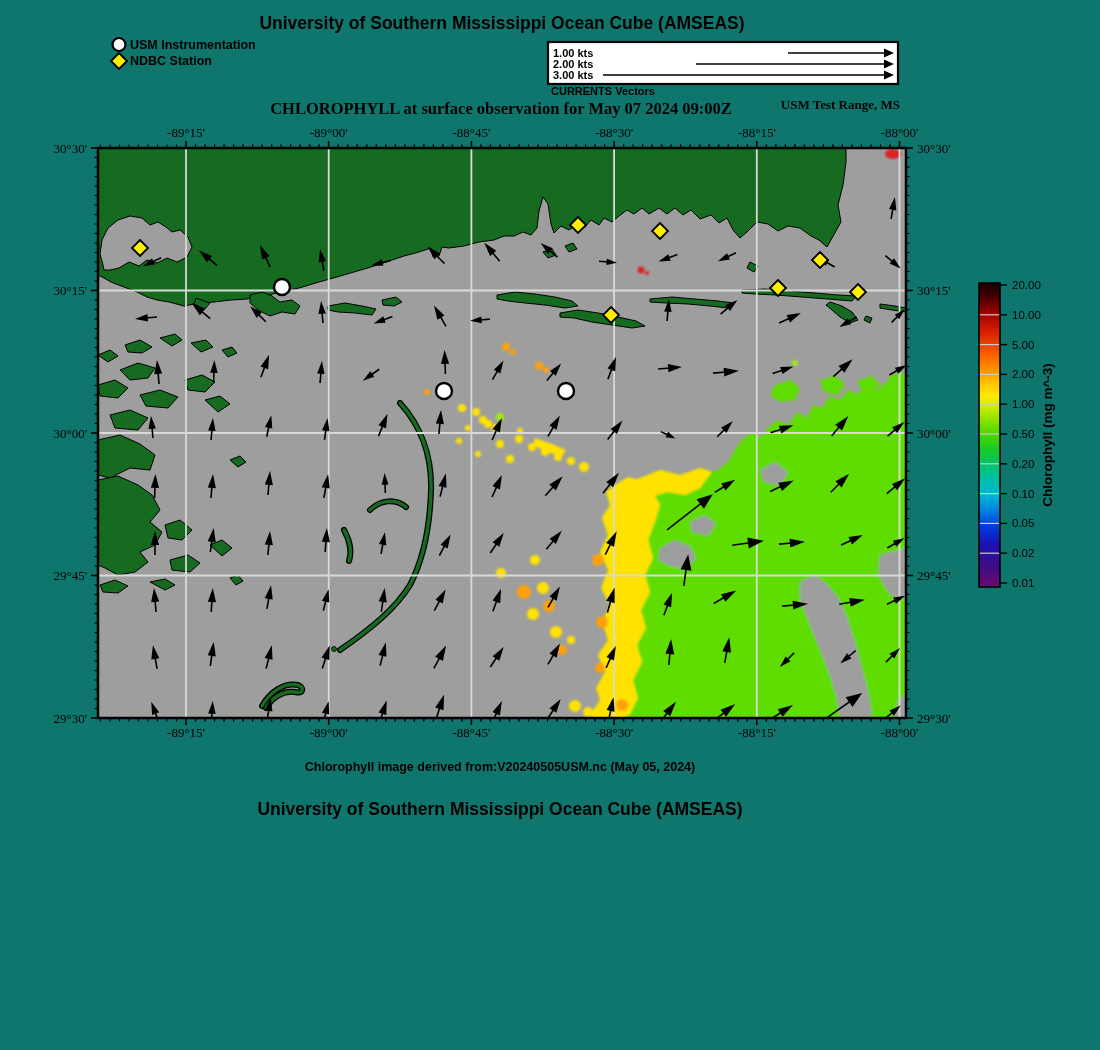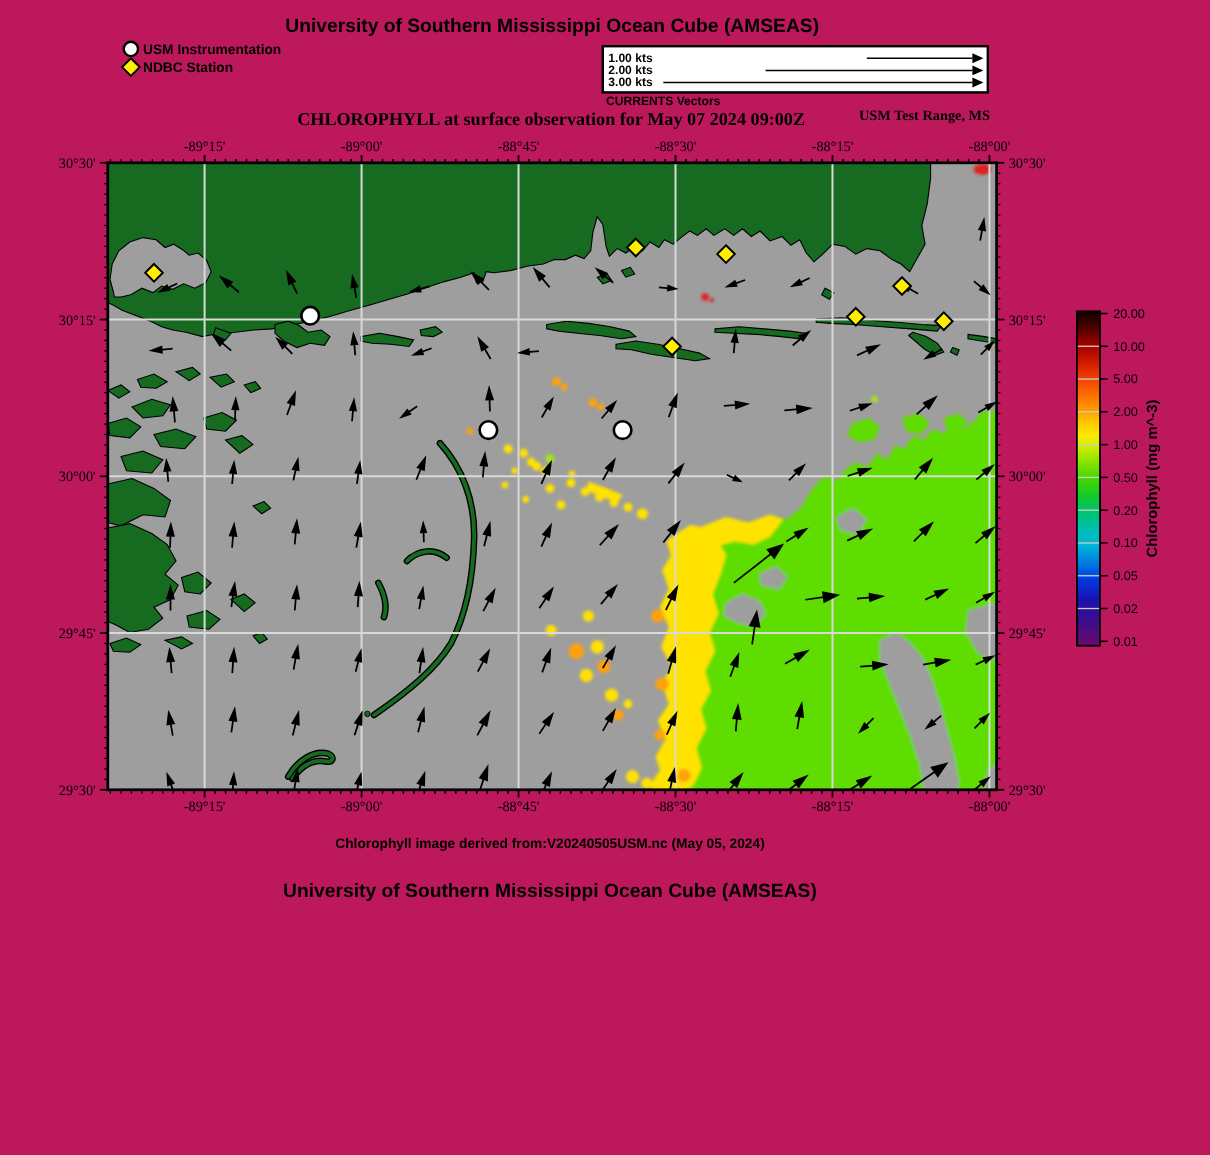--- a/index.html
+++ b/index.html
@@ -1,16 +1,16 @@
 <!DOCTYPE html>
 <html><head>
 <meta charset="utf-8">
 <style>
   html,body{margin:0;padding:0;background:#ffffff;}
-  #canvas{position:relative;width:1100px;height:1050px;background:#be185d;overflow:hidden;}
+  #canvas{position:relative;width:1100px;height:1050px;background:#0f766e;overflow:hidden;}
   svg{position:absolute;left:0;top:0;}
   .t-sans-b17{font:bold 17.5px "Liberation Sans",sans-serif;fill:#000;}
   .t-serif-b16{font:bold 16.5px "Liberation Serif",serif;fill:#000;}
   .t-serif-b12{font:bold 13px "Liberation Serif",serif;fill:#000;}
   .t-sans-b12{font:bold 12.5px "Liberation Sans",sans-serif;fill:#000;}
   .t-sans-b11{font:bold 11px "Liberation Sans",sans-serif;fill:#000;}
   .tick-label{font:13px "Liberation Serif",serif;fill:#000;}
   .cb-label{font:11.5px "Liberation Sans",sans-serif;fill:#000;}
   .cb-title{font:bold 13.5px "Liberation Sans",sans-serif;fill:#000;}
 </style>

